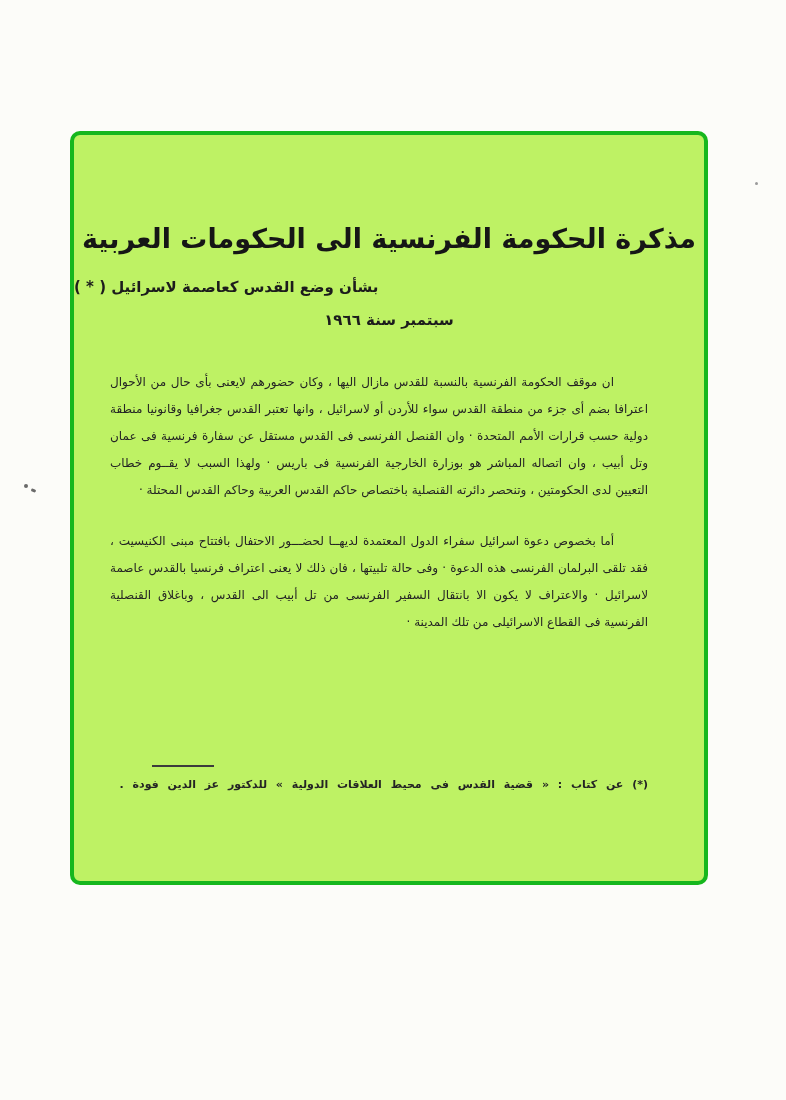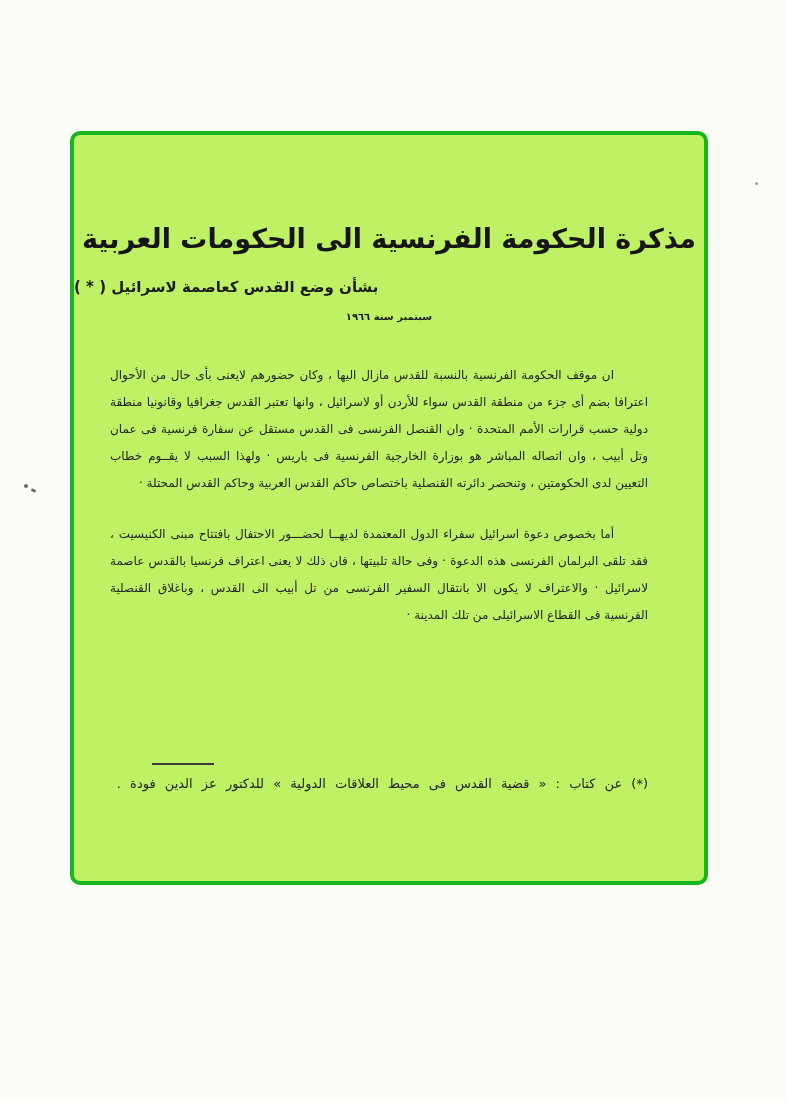--- a/index.html
+++ b/index.html
@@ -57,21 +57,21 @@
     text-align: left;
     direction: rtl;
     font-size: 15px;
     font-weight: bold;
     color: #1c1c1c;
   }
   .doc-date {
     margin-top: 15px;
     text-align: center;
     direction: rtl;
-    font-size: 10px;
+    font-size: 15px;
     font-weight: bold;
     color: #1c1c1c;
   }
 
   .body-text {
     margin: 40px 56px 0 36px;
     direction: rtl;
     text-align: justify;
     font-size: 12px;
     line-height: 27px;
@@ -85,22 +85,22 @@
     left: 36px; right: 56px; bottom: 90px;
     direction: rtl;
   }
   .footnote-rule {
     position: absolute;
     left: 42px; top: -13px;
     width: 62px; height: 2px;
     background: #3c3c3c;
   }
   .footnote-text {
-    font-size: 13px;
-    font-weight: normal;
+    font-size: 11px;
+    font-weight: bold;
     color: #242424;
     word-spacing: 5px;
   }
 
   
   .artifact {
     position: absolute;
     background: #6a6a6a;
     border-radius: 50%;
   }

